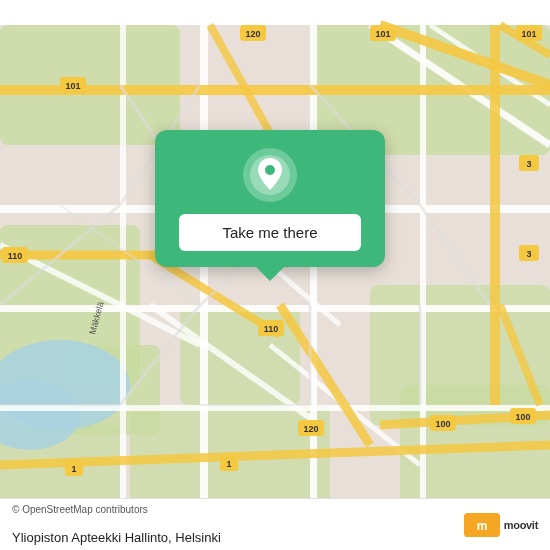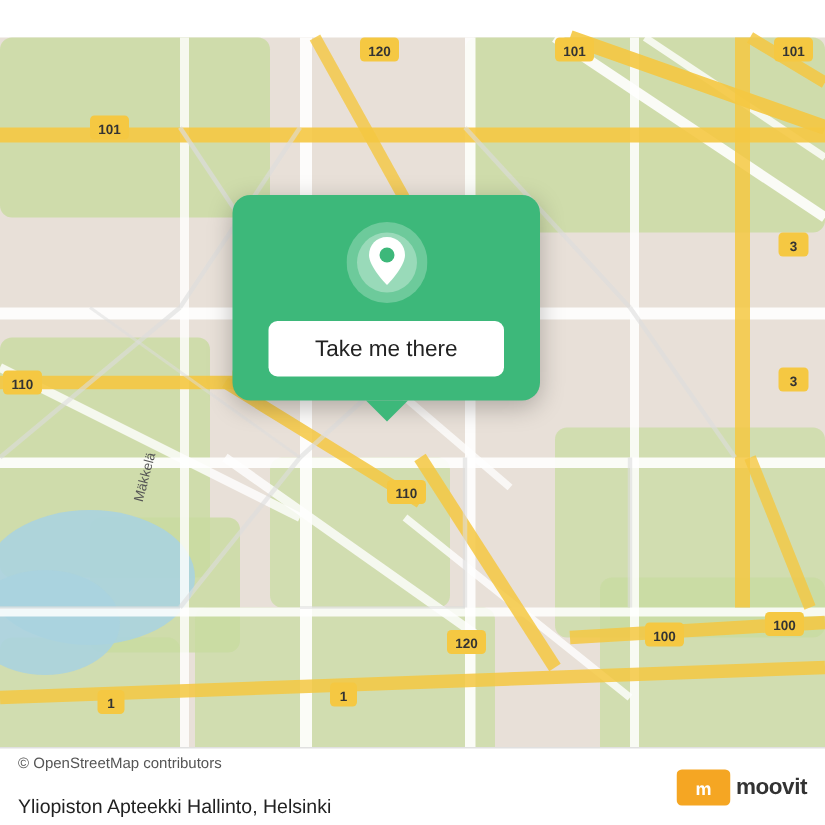--- a/index.html
+++ b/index.html
@@ -25,21 +25,21 @@
       height: 100%;
       position: absolute;
       top: 0; left: 0;
     }
 
     
     #popup-card {
       position: absolute;
       top: 130px;
       left: 155px;
-      width: 205px;
+      width: 230px;
       background: #3db87a;
       border-radius: 12px;
       display: flex;
       flex-direction: column;
       align-items: center;
       padding: 18px 24px 16px;
       box-shadow: 0 4px 16px rgba(0,0,0,0.25);
       z-index: 10;
     }
 
@@ -251,16 +251,16 @@
       <span id="place-name">Yliopiston Apteekki Hallinto, Helsinki</span>
     </div>
 
     <div id="moovit-logo">
       <svg id="moovit-icon" viewBox="0 0 60 40" xmlns="http://www.w3.org/2000/svg">
 
         <rect width="60" height="40" rx="6" fill="#f5a623"></rect>
 
         <text x="30" y="28" text-anchor="middle" font-size="20" font-weight="bold" fill="white" font-family="Arial">m</text>
       </svg>
-      <span style="font-size:15px; font-weight:700; color:#333; letter-spacing:-0.3px;">moovit</span>
+      <span style="font-size:11px; font-weight:700; color:#333; letter-spacing:-0.3px;">moovit</span>
     </div>
   </div>
 </div>
 
 </body></html>

